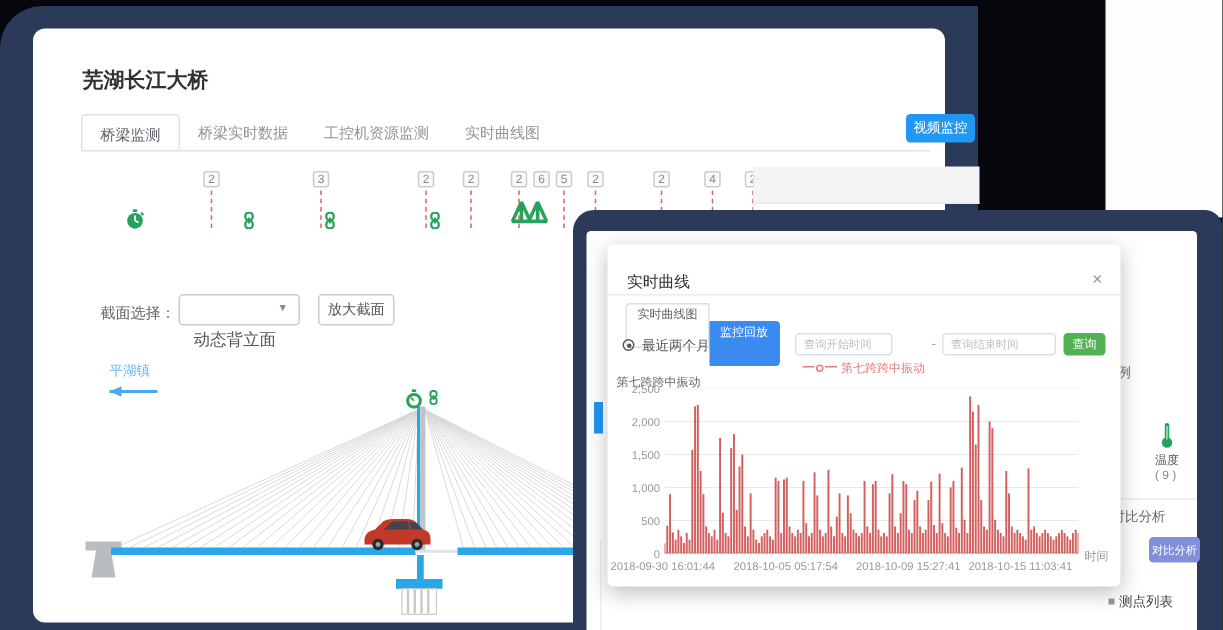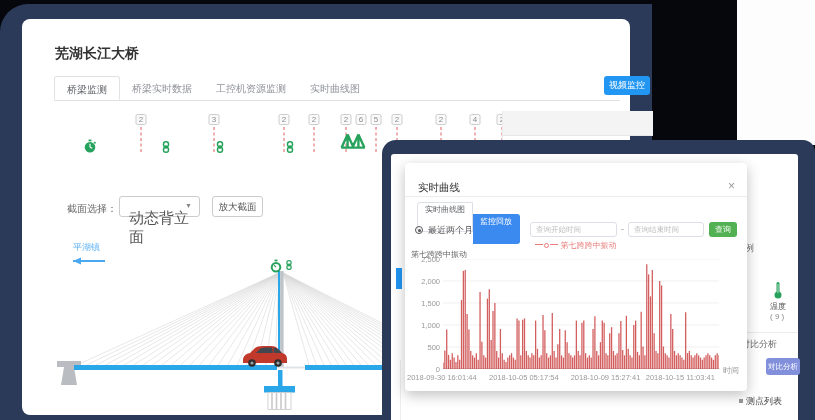--- a/index.html
+++ b/index.html
@@ -32,21 +32,21 @@
 
   
   #legend-panel { left:480px; top:92px; width:150px; height:52px; border-left:1px solid #ececec; }
   #legend-panel-header { left:0; top:0; width:150px; height:25px; background:#f4f4f4; border-bottom:1px solid #e7e7e7; }
   #legend-panel-title { left:17px; top:7px; font-size:10px; color:#777;margin-top:36px; }
   .lp-icon { position:absolute; top:41px; color:#27a25c; }
 
   
   #section-label { left:45px; top:183px; font-size:10px; color:#666; }
   #section-select { left:97px; top:177px; width:81px; height:21px; border:1px solid #ccc; border-radius:3px; background:#fff; cursor:pointer; }
-  #section-select-value { left:9px; top:12px; font-size:15px; color:#555; position:absolute; }
+  #section-select-value { left:9px; top:22px; font-size:11px; color:#555; position:absolute; }
   #select-caret { right:7px; top:5px; font-size:7px; color:#888; position:absolute; }
   #zoom-section-btn { left:190px; top:177px; width:51px; height:21px; border:1px solid #ccc; border-radius:3px; background:#fff;
     font-size:9.5px; color:#555; text-align:center; line-height:19px; cursor:pointer; }
 
   
   #location-label { left:51px; top:222px; font-size:9px; color:#64b5f6; }
   #bridge-wrap { left:25px; top:236px; width:420px; height:172px; }
 
   
   #win2-frame { left:382px; top:140px; width:433px; height:280px; background:#2a3a58; border-radius:14px 12px 0 0; z-index:3; }
@@ -76,21 +76,21 @@
     background:#fff; cursor:pointer; }
   .modal-tab:first-child { border-radius:3px 0 0 3px; }
   .modal-tab:last-child { border-radius:0 3px 3px 0; border-left:none;margin-top:12px; }
   .modal-tab.active { background:#3a8af0; border-color:#3a8af0; color:#fff; }
   #radio-dot { left:10px; top:63px; width:8px; height:8px; border-radius:50%; border:1px solid #555; }
   #radio-dot::after { content:""; position:absolute; left:1.5px; top:1.5px; width:3px; height:3px; border-radius:50%; background:#555; }
   #radio-label { left:23px; top:61px; font-size:9px; color:#555; }
   .time-input { position:absolute; top:59px; height:15px; border:1px solid #dcdfe6; border-radius:3px; font-size:7.5px;
     color:#666; padding:0 5px; background:#fff; }
   .time-input::placeholder { color:#bdbdbd; }
-  #time-start { left:125px; width:87px; }
+  #time-start { left:125px; width:65px; }
   #time-sep { left:216px; top:61px; font-size:9px; color:#999; position:absolute; }
   #time-end { left:223px; width:76px; }
   #query-btn { left:304px; top:59px; width:28px; height:15px; background:#52b153; border:none; border-radius:3px;
     color:#fff; font-size:8px; line-height:15px; text-align:center; cursor:pointer; }
   #chart-legend { left:0; top:77px; width:342px; text-align:center; font-size:8px; color:#e87c7c; }
   .lg-line { display:inline-block; width:8px; height:1px; background:#e87c7c; vertical-align:3px; }
   .lg-circle { display:inline-block; width:5px; height:5px; border:1px solid #e87c7c; border-radius:50%; background:#fff;
     vertical-align:0px; margin:0 1px; }
   #chart-ylabel { left:6px; top:86px; font-size:8px; color:#666; }
   #chart-plot { left:38px; top:96px; width:276px; height:110px; }

